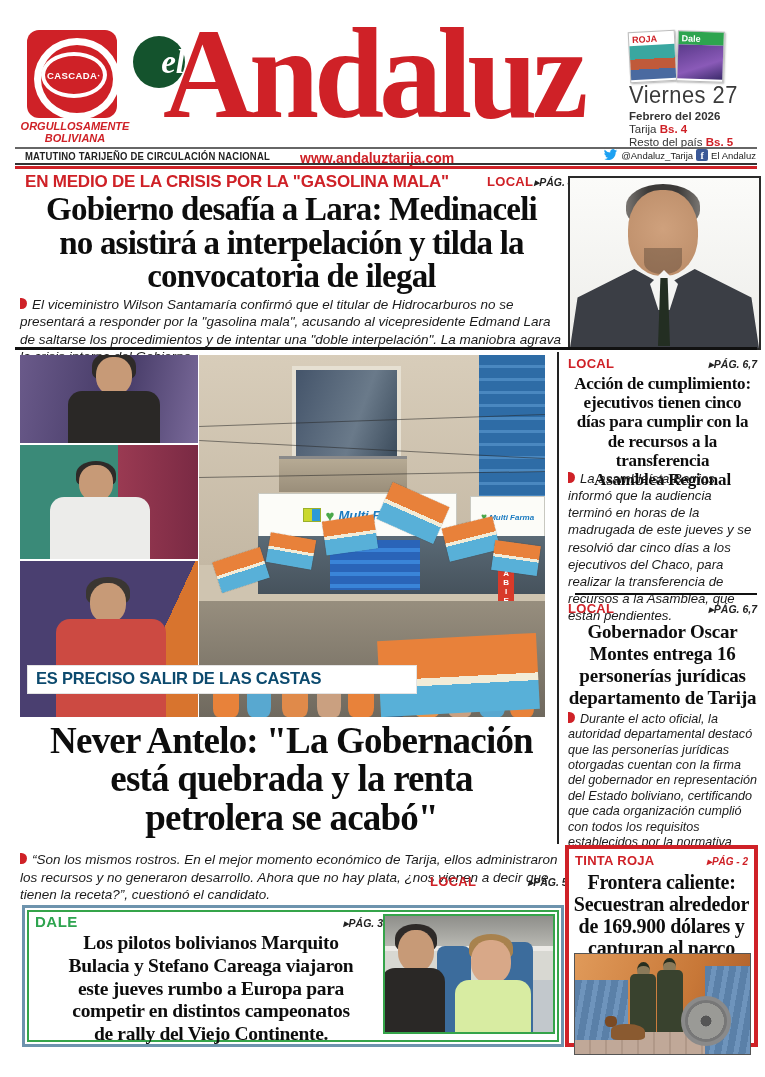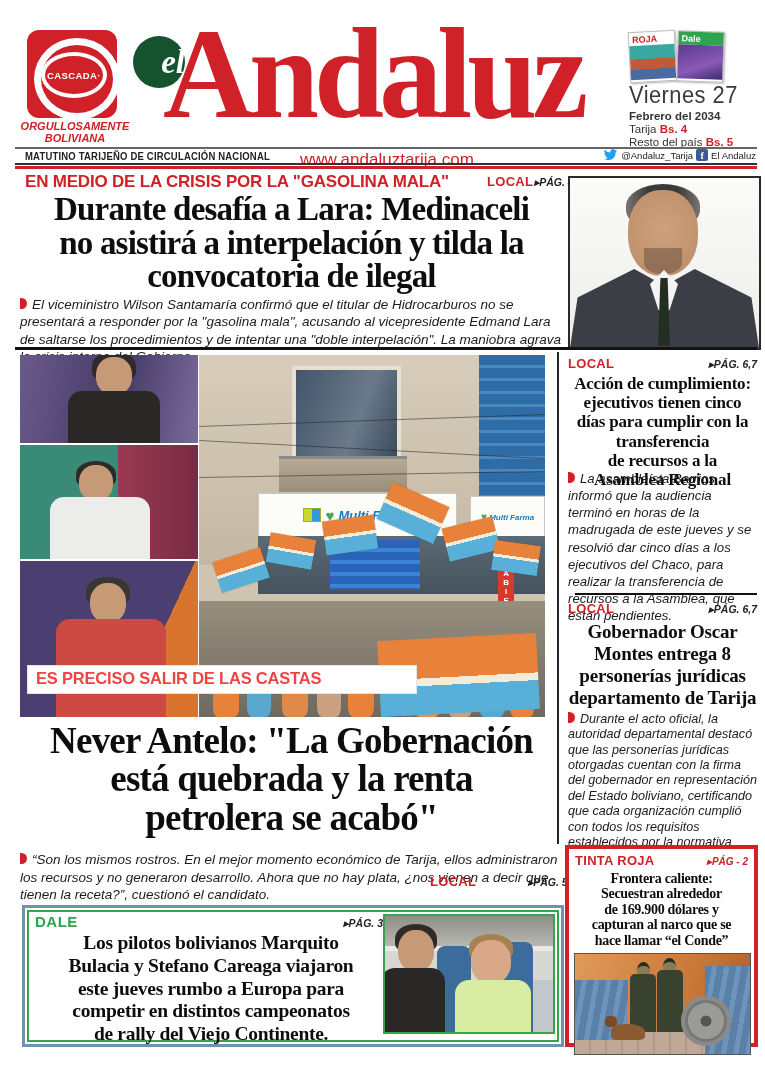--- a/index.html
+++ b/index.html
@@ -29,21 +29,21 @@
   .cover1 .cb{background:linear-gradient(180deg,#3aa7a0 0 40%,#c05a3a 40% 70%,#4a6aa0 70%)}
   .cover2{left:48px;transform:rotate(2deg)}
   .cover2 .ch{background:#2ea44f;color:#fff}
   .cover2 .cb{background:linear-gradient(160deg,#5a3a8a,#8a5ab8 60%,#3a2a6a)}
   .dateblk{left:629px;top:82px;width:130px}
   .day{font-size:23px;color:#3a3a3a;letter-spacing:.5px;transform:scaleX(.95);transform-origin:left}
   .drow{font-size:11.5px;color:#333;margin-top:1px}
   .drow b.red{color:#cf2127}
   .hstrip-line1{left:15px;top:147px;width:742px;height:1.5px;background:#666}
   .tagline{left:25px;top:151px;font-size:10px;font-weight:bold;color:#222;letter-spacing:.2px;transform:scaleX(.95);transform-origin:left}
-  .website{left:300px;top:150px;font-size:17px;font-weight:normal;color:#cf2127}
+  .website{left:300px;top:150px;font-size:14px;font-weight:bold;color:#cf2127}
   .social{left:556px;top:149px;width:200px;display:flex;align-items:center;gap:3px;font-size:9.5px;color:#222;justify-content:flex-end}
   .twicon{width:15px;height:12px}
   .fbicon{width:12px;height:12px;background:#3b5998;color:#fff;border-radius:2px;display:flex;align-items:center;
           justify-content:center;font-weight:bold;font-size:10px;font-family:"Liberation Serif",serif}
   .hstrip-line2{left:15px;top:163px;width:742px;height:1.5px;background:#333}
   .red-rule{left:15px;top:166px;width:742px;height:2.5px;background:#cf2127}
   
   .kicker{left:25px;top:172px;font-size:17px;font-weight:800;color:#cf2127;letter-spacing:-.2px}
   .sec{color:#cf2127;font-weight:bold;font-size:13px;letter-spacing:.3px}
   .pref{font-style:italic;font-weight:bold;font-size:10.5px;color:#222}
@@ -96,21 +96,21 @@
   .store{position:absolute;left:17%;top:50%;right:0;height:16%;background:linear-gradient(#5a6a76,#46525c)}
   .poster{position:absolute;left:38%;top:51%;width:26%;height:14%;background:repeating-linear-gradient(180deg,#2a64b8 0 8px,#3a84d8 8px 12px)}
   .redsign{position:absolute;right:9%;top:52%;width:4.5%;height:24%;background:#d83a2a;color:#fff;font-weight:bold;
            font-size:8px;writing-mode:vertical-rl;text-orientation:upright;display:flex;align-items:center;justify-content:center}
   .crowd{position:absolute;left:0;bottom:0;width:100%;height:32%;background:linear-gradient(#978e7e,#6f695e)}
   .pp{position:absolute;border-radius:50% 50% 20% 20%}
   .flag{position:absolute;background:linear-gradient(180deg,#e8813a 0 45%,#f2ecd8 45% 55%,#58b0d8 55%);box-shadow:0 0 1px rgba(0,0,0,.4)}
   .bigflag{position:absolute;right:2%;bottom:1%;width:46%;height:21%;transform:rotate(-3deg);
            background:linear-gradient(180deg,#e8813a 0 52%,#f2ecd8 52% 62%,#58b0d8 62%)}
   .banner{left:28px;top:666px;width:372px;background:#fff;padding:3px 8px 4px 8px;z-index:6;box-shadow:0 0 0 1px #e4e4e4}
-  .banner div{color:#ef4444;font-weight:800;font-size:16.5px;line-height:1.2;letter-spacing:-.2px}
+  .banner div{color:#0c4a6e;font-weight:800;font-size:16.5px;line-height:1.2;letter-spacing:-.2px}
   
   .headline2{left:18px;top:722px;width:547px;font-size:37px;line-height:1.04;letter-spacing:-.8px}
   .lead2{left:20px;top:851px;width:545px;font-size:13.5px;line-height:1.3}
   .ns-sec{left:430px;top:874px}
   .ns-page{left:528px;top:876px}
   
   .dalebox{left:22px;top:905px;width:536px;height:136px;border:3px solid #6d93ad;background:#fff}
   .daleinner{position:absolute;inset:2px;border:2px solid #35a44a}
   .dalehead{position:absolute;left:10px;top:5px;width:348px;display:flex;justify-content:space-between;align-items:baseline}
   .dalelabel{color:#2ea44f;font-weight:800;font-size:15px;letter-spacing:.5px}
@@ -128,21 +128,21 @@
   .r1lead{left:568px;top:470px;width:189px;font-size:13.2px;line-height:1.3}
   .rc-rule{left:575px;top:593px;width:182px;height:1.5px;background:#111}
   .r2row{top:601px}
   .r2hl{left:566px;top:621px;width:193px;font-size:19px;line-height:1.15;letter-spacing:-.2px}
   .r2lead{left:568px;top:712px;width:190px;font-size:12.6px;line-height:1.22}
   
   .tintabox{left:565px;top:845px;width:185px;height:194px;border:4px solid #cf2127;background:#fff}
   .tintahead{position:absolute;left:6px;top:4px;width:173px;display:flex;justify-content:space-between;align-items:baseline}
   .tintalabel{color:#cf2127;font-weight:800;font-size:13px;letter-spacing:.3px}
   .tintapage{font-style:italic;font-weight:bold;font-size:10px;color:#cf2127}
-  .tintahl{position:absolute;left:3px;top:22px;width:179px;font-size:14px;line-height:1.1;letter-spacing:-.3px}
+  .tintahl{position:absolute;left:3px;top:22px;width:179px;font-size:20px;line-height:1.1;letter-spacing:-.3px}
   .tintaphoto{position:absolute;left:5px;top:104px;width:175px;height:100px;border:1px solid #555;overflow:hidden;
               background:linear-gradient(110deg,#e09a5a,#c87838 60%,#a85a28)}
   .floor{position:absolute;bottom:0;width:100%;height:22%;background:repeating-linear-gradient(90deg,#c0a898 0 14px,#b09888 14px 16px)}
   .tarp{position:absolute;background:repeating-linear-gradient(100deg,#5a80a8 0 7px,#6e94bc 7px 12px)}
   .soldier{position:absolute;background:#39422e;border-radius:5px 5px 0 0}
   .shead{position:absolute;width:13px;height:13px;border-radius:50%;background:#8a7a5a;border-top:4px solid #272e1e}
   .fan{position:absolute;width:42px;height:42px;border-radius:50%;border:4px solid #8a8a8a;
        background:radial-gradient(circle,#555 0 18%,#9a9a96 19% 60%,#777 61%)}
   .dog{position:absolute;width:34px;height:16px;background:#8a5a30;border-radius:40% 50% 20% 20%}
   .doghead{position:absolute;width:12px;height:11px;background:#7a4a24;border-radius:40%}
@@ -173,21 +173,21 @@
       <div class="cb"></div>
     </div>
     <div class="cover cover2">
       <div class="ch">Dale</div>
       <div class="cb"></div>
     </div>
   </div>
 
   <div class="abs dateblk">
     <div class="day">Viernes 27</div>
-    <div class="drow"><b>Febrero del 2034</b></div>
+    <div class="drow"><b>Febrero del 2026</b></div>
     <div class="drow"><span>Tarija </span><b class="red">Bs. 4</b></div>
     <div class="drow"><span>Resto del país </span><b class="red">Bs. 5</b></div>
   </div>
 
   <div class="abs hstrip-line1"></div>
   <div class="abs tagline">MATUTINO TARIJEÑO DE CIRCULACIÓN NACIONAL</div>
   <div class="abs website">www.andaluztarija.com</div>
   <div class="abs social">
     <svg class="twicon" viewBox="0 0 24 20">
       <path d="M23 2.5c-.8.4-1.7.6-2.6.8A4.5 4.5 0 0 0 22.4.8c-.9.5-1.9.9-2.9 1.1A4.5 4.5 0 0 0 11.7 6 12.8 12.8 0 0 1 2.4 1.3 4.5 4.5 0 0 0 3.8 7.3c-.7 0-1.4-.2-2-.5v.1c0 2.2 1.5 4 3.6 4.4-.7.2-1.4.2-2 .1a4.5 4.5 0 0 0 4.2 3.1A9 9 0 0 1 1 16.4 12.7 12.7 0 0 0 7.9 18.5c8.3 0 12.8-6.9 12.8-12.8v-.6c.9-.6 1.6-1.4 2.3-2.3z" fill="#1da1f2"></path>
@@ -206,21 +206,21 @@
   <div class="abs portrait">
     <div class="p-hair"></div>
     <div class="p-head"></div>
     <div class="p-beard"></div>
     <div class="p-suit"></div>
     <div class="p-shirt"></div>
     <div class="p-tie"></div>
   </div>
 
   <div class="abs hl headline1">
-    <div>Durante desafía a Lara: Medinaceli</div>
+    <div>Gobierno desafía a Lara: Medinaceli</div>
     <div>no asistirá a interpelación y tilda la</div>
     <div>convocatoria de ilegal</div>
   </div>
   <div class="abs lead lead1"><span class="mark"></span><span>El viceministro Wilson Santamaría confirmó que el titular de Hidrocarburos no se presentará a responder por la "gasolina mala", acusando al vicepresidente Edmand Lara de saltarse los procedimientos y de intentar una "doble interpelación". La maniobra agrava la crisis interna del Gobierno.</span></div>
 
   <div class="abs black-rule"></div>
 
   <div class="abs tv tv1">
     <div class="fig-hair" style="left:72px;top:-4px;width:44px;height:30px"></div>
     <div class="fig-hd" style="left:76px;top:2px;width:36px;height:38px"></div>
@@ -320,35 +320,35 @@
   <div class="abs vline"></div>
 
   <div class="abs rc-hrow r1row">
     <span class="sec">LOCAL</span>
     <span class="pref">▸PÁG. 6,7</span>
   </div>
   <div class="abs hl r1hl">
     <div>Acción de cumplimiento:</div>
     <div>ejecutivos tienen cinco</div>
     <div>días para cumplir con la</div>
+    <div>de recursos a la</div>
     <div>transferencia</div>
-    <div>de recursos a la</div>
     <div>Asamblea Regional</div>
   </div>
   <div class="abs lead r1lead"><span class="mark"></span><span>La asambleísta Barrios informó que la audiencia terminó en horas de la madrugada de este jueves y se resolvió dar cinco días a los ejecutivos del Chaco, para realizar la transferencia de recursos a la Asamblea, que están pendientes.</span></div>
 
   <div class="abs rc-rule"></div>
 
   <div class="abs rc-hrow r2row">
     <span class="sec">LOCAL</span>
     <span class="pref">▸PÁG. 6,7</span>
   </div>
   <div class="abs hl r2hl">
     <div>Gobernador Oscar</div>
-    <div>Montes entrega 8</div>
+    <div>Montes entrega 16</div>
     <div>personerías jurídicas</div>
     <div>departamento de Tarija</div>
   </div>
   <div class="abs lead r2lead"><span class="mark"></span><span>Durante el acto oficial, la autoridad departamental destacó que las personerías jurídicas otorgadas cuentan con la firma del gobernador en representación del Estado boliviano, certificando que cada organización cumplió con todos los requisitos establecidos por la normativa vigente para su constitución como entidad civil.</span></div>
 
   <div class="abs tintabox">
     <div class="tintahead">
       <span class="tintalabel">TINTA ROJA</span>
       <span class="tintapage">▸PÁG - 2</span>
     </div>

